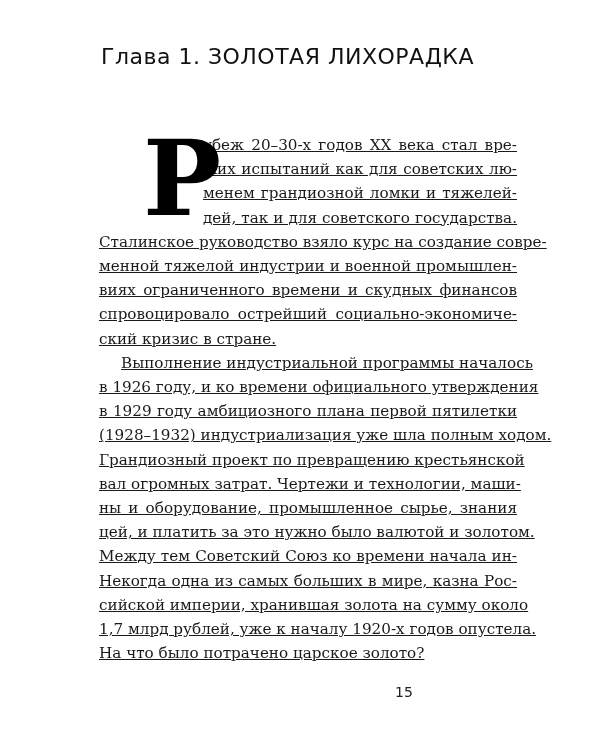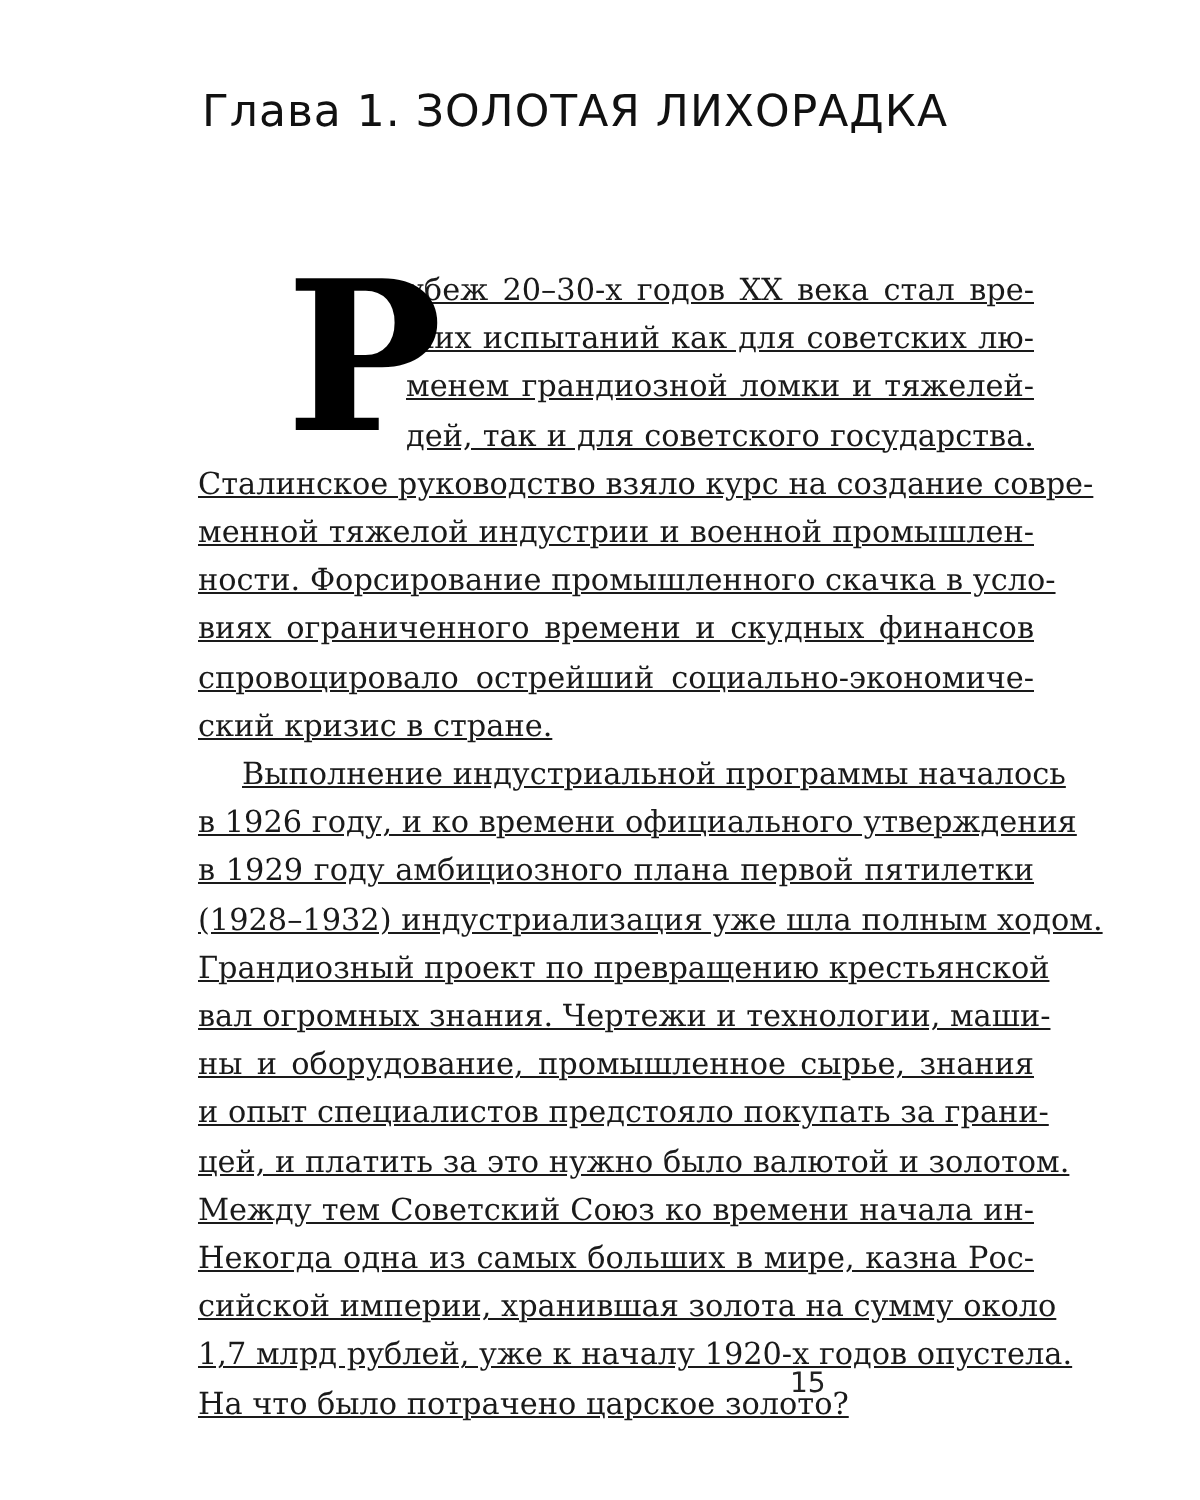--- a/index.html
+++ b/index.html
@@ -44,35 +44,33 @@
   <div class="para dropcap-wrap">
     <span class="dropcap">Р</span>
     <div class="cap-lines">
       <span class="line">убеж 20–30-х годов XX века стал вре-</span>
       <span class="line">ших испытаний как для советских лю-</span>
       <span class="line">менем грандиозной ломки и тяжелей-</span>
       <span class="line">дей, так и для советского государства.</span>
     </div>
     <span class="line">Сталинское руководство взяло курс на создание совре-</span>
     <span class="line">менной тяжелой индустрии и военной промышлен-</span>
-    <span class="line">ности. Форсирование промышленного скачка в усло-</span>
     <span class="line">виях ограниченного времени и скудных финансов</span>
     <span class="line">спровоцировало острейший социально-экономиче-</span>
     <span class="line last">ский кризис в стране.</span>
   </div>
 
   <div class="para">
     <span class="line indent">Выполнение индустриальной программы началось</span>
     <span class="line">в 1926 году, и ко времени официального утверждения</span>
     <span class="line">в 1929 году амбициозного плана первой пятилетки</span>
     <span class="line">(1928–1932) индустриализация уже шла полным ходом.</span>
     <span class="line">Грандиозный проект по превращению крестьянской</span>
-    <span class="line">вал огромных знания. Чертежи и технологии, маши-</span>
+    <span class="line">вал огромных затрат. Чертежи и технологии, маши-</span>
     <span class="line">ны и оборудование, промышленное сырье, знания</span>
-    <span class="line">и опыт специалистов предстояло покупать за грани-</span>
     <span class="line">цей, и платить за это нужно было валютой и золотом.</span>
     <span class="line">Между тем Советский Союз ко времени начала ин-</span>
     <span class="line">Некогда одна из самых больших в мире, казна Рос-</span>
     <span class="line">сийской империи, хранившая золота на сумму около</span>
     <span class="line">1,7 млрд рублей, уже к началу 1920-х годов опустела.</span>
     <span class="line last">На что было потрачено царское золото?</span>
   </div>
 </div>
 
 <div class="pagenum">15</div>

